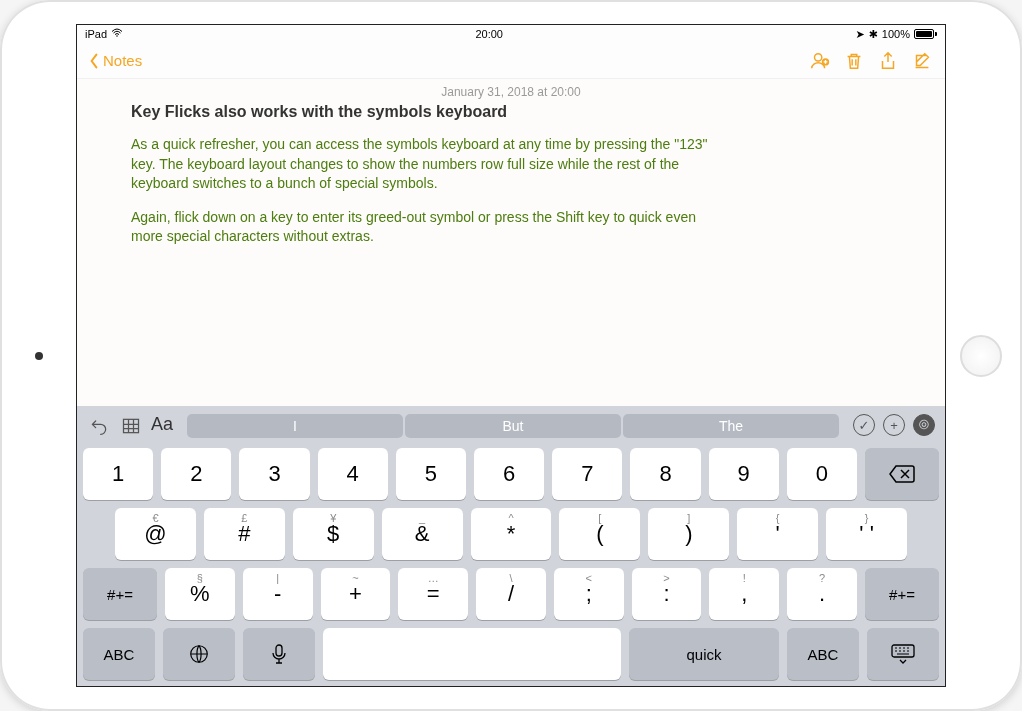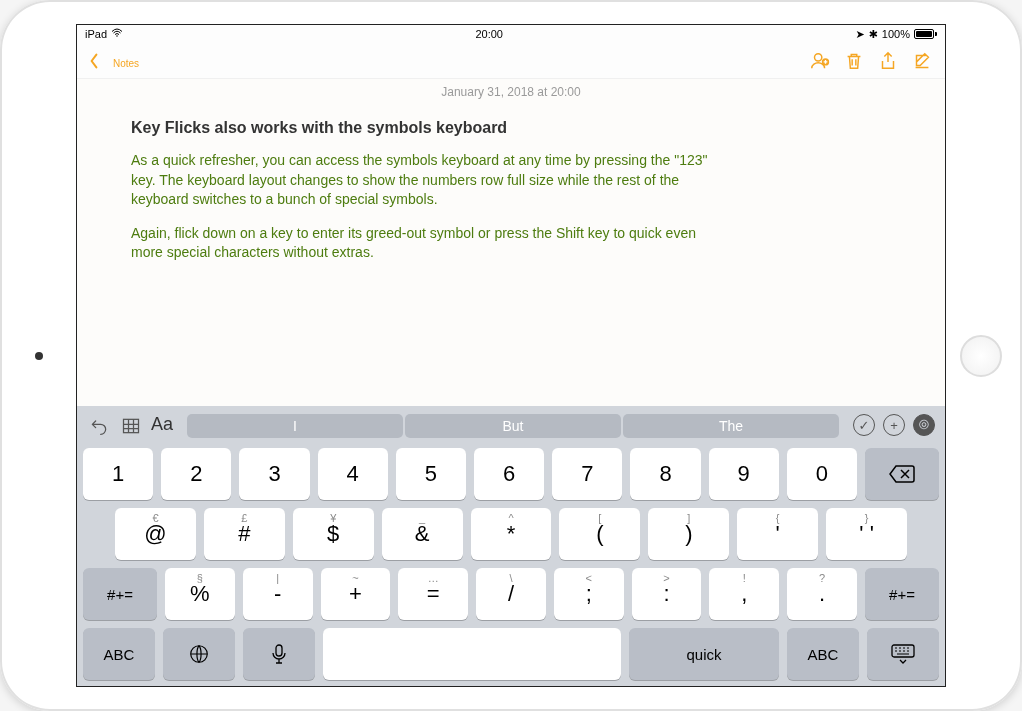--- a/index.html
+++ b/index.html
@@ -9,27 +9,27 @@
 .camdot{position:absolute;left:35px;top:50%;transform:translateY(-50%);width:8px;height:8px;border-radius:50%;background:#333}
 .screen{position:absolute;left:76px;right:76px;top:24px;bottom:24px;background:#fdfdfd;border:1px solid #222;overflow:hidden;display:flex;flex-direction:column}
 .sbar{height:18px;display:flex;align-items:center;justify-content:space-between;padding:0 8px;font-size:11px;color:#000}
 .sbar-l,.sbar-r{display:flex;align-items:center;gap:4px}
 .wifi svg{width:12px;height:10px}
 .batt{display:inline-flex;align-items:center}
 .batt-body{width:20px;height:10px;border:1px solid #000;border-radius:2px;position:relative}
 .batt-fill{position:absolute;left:1px;top:1px;bottom:1px;right:1px;background:#000;border-radius:1px}
 .batt-tip{width:2px;height:4px;background:#000;margin-left:1px;border-radius:0 1px 1px 0}
 .toolbar{height:36px;display:flex;align-items:center;padding:0 12px;gap:12px;color:#f5a623;border-bottom:1px solid rgba(0,0,0,.05)}
-.back{display:flex;align-items:flex-end;gap:14px;font-size:10px}
+.back{display:flex;align-items:flex-end;gap:4px;font-size:15px}
 .chev{width:10px;height:16px}
 .spacer{flex:1}
 .ticon{width:22px;height:22px;display:flex;align-items:center;justify-content:center}
 .ticon svg{width:22px;height:22px;stroke:#f5a623;fill:none;stroke-width:1.6}
 .note{flex:1;padding:6px 54px;background:#fdfcfa;overflow:hidden}
-.date{text-align:center;font-size:12px;color:#9a9a9a;margin-bottom:20px}
+.date{text-align:center;font-size:12px;color:#9a9a9a;margin-bottom:4px}
 .title{font-size:16px;font-weight:700;color:#333;margin-bottom:14px}
 .para{font-size:14px;color:#4d7c0f;line-height:1.4;margin-bottom:14px;max-width:590px}
 .kb{background:#d1d5db;padding:6px;display:flex;flex-direction:column;gap:8px}
 .ktop{display:flex;gap:8px;padding:2px 4px}
 .ktop-ico{width:24px;height:24px;display:flex;align-items:center;justify-content:center;color:#555}
 .ktop-ico svg{width:20px;height:20px;stroke:#555;fill:none;stroke-width:1.5}
 .kAa{font-size:18px;color:#333}
 .sug{display:flex;gap:2px;flex:1;margin:0 6px}
 .sug-item{flex:1;background:#b5bac2;border-radius:5px;text-align:center;padding:4px;font-size:14px;color:#fff}
 .kcirc{width:22px;height:22px;border:1.5px solid #555;border-radius:50%;display:flex;align-items:center;justify-content:center;font-size:13px;color:#555}

